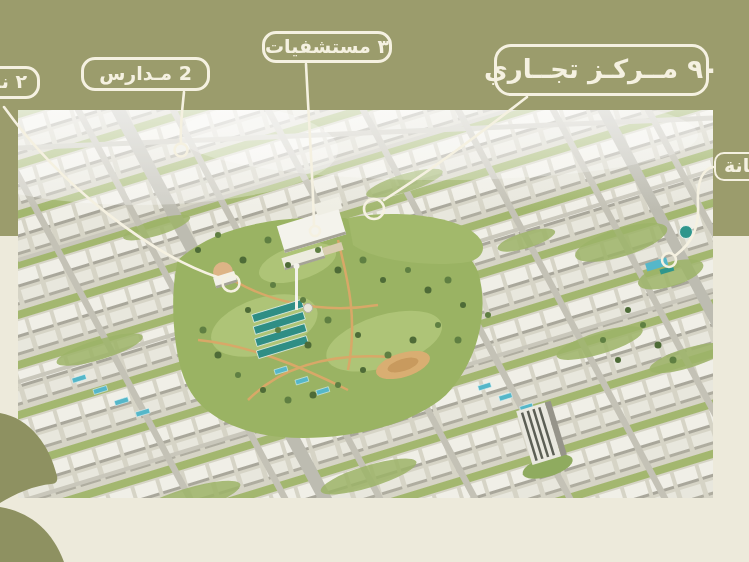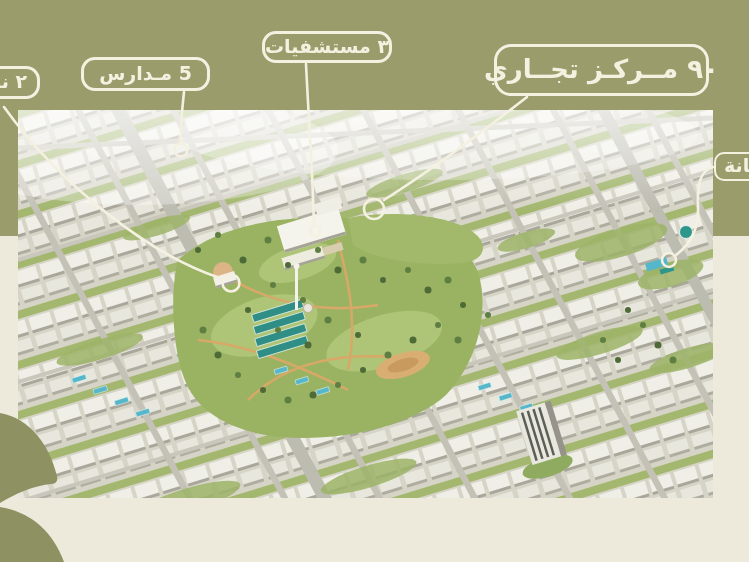--- a/index.html
+++ b/index.html
@@ -232,21 +232,21 @@
     <path d="M527,97 C495,122 440,165 384,200"></path>
     <circle cx="374" cy="209" r="10"></circle>
     <path d="M713,167 C700,170 697,185 698,205 C699,228 692,243 676,255"></path>
     <circle cx="669" cy="260" r="7"></circle>
   </svg>
 
   <div class="callout co-clubs">
     <span>٢ نادي</span>
   </div>
   <div class="callout co-schools">
-    <span>5 مـدارس</span>
+    <span>2 مـدارس</span>
   </div>
   <div class="callout co-hospitals">
     <span>٣ مستشفيات</span>
   </div>
   <div class="callout co-commercial">
     <span>٩٠ مــركـز تجــاري</span>
   </div>
   <div class="callout co-nursery">
     <span>حضانة</span>
   </div>

